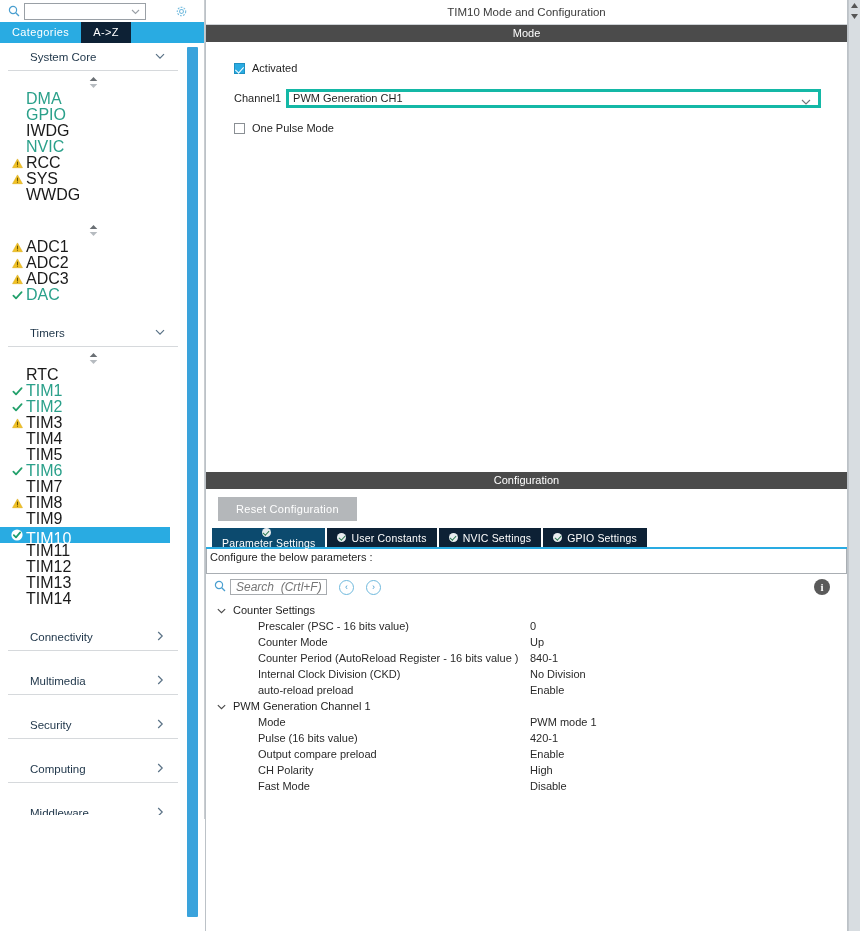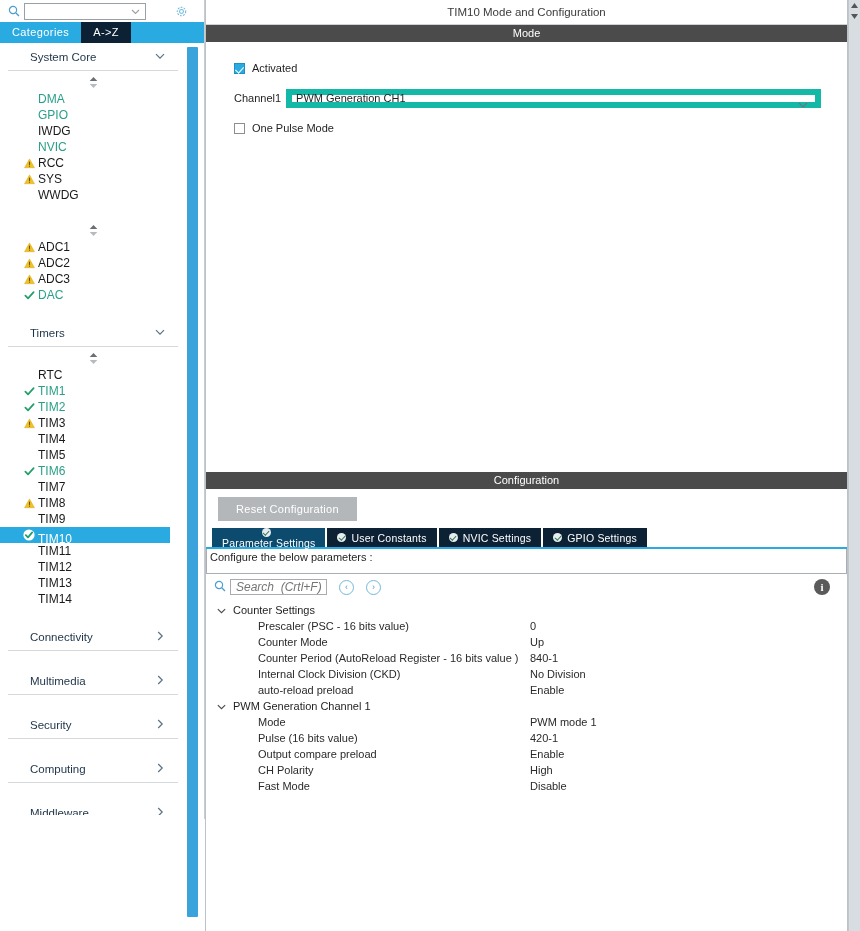--- a/index.html
+++ b/index.html
@@ -147,22 +147,22 @@
   .spinner {
     height: 18px;
     display: flex;
     align-items: center;
     justify-content: center;
   }
   .leaf {
     height: 16px;
     display: flex;
     align-items: center;
-    padding-left: 38px;
-    font-size: 12px;
+    padding-left: 26px;
+    font-size: 16px;
     color: #1a1a1a;
     cursor: default;
     box-sizing: border-box;
   }
   .leaf .badge {
     width: 14px;
     height: 14px;
     margin-left: -16px;
     margin-right: 2px;
     display: inline-flex;
@@ -276,21 +276,21 @@
     height: 7px;
     border: solid #ffffff;
     border-width: 0 1.6px 1.6px 0;
     transform: rotate(42deg);
   }
   .mode-label { font-size: 11px; color: #1f1f1f; }
   .ch-label { font-size: 11px; color: #1f1f1f; margin-right: 5px; }
   .sel-box {
     flex: 1 1 auto;
     height: 19px;
-    border: 6px solid #14b8a6;
+    border: 3px solid #14b8a6;
     background: #ffffff;
     display: flex;
     align-items: center;
     padding: 0 4px;
     box-sizing: border-box;
     font-size: 11px;
     color: #1f1f1f;
     margin-right: 26px;
     position: relative;
   }

